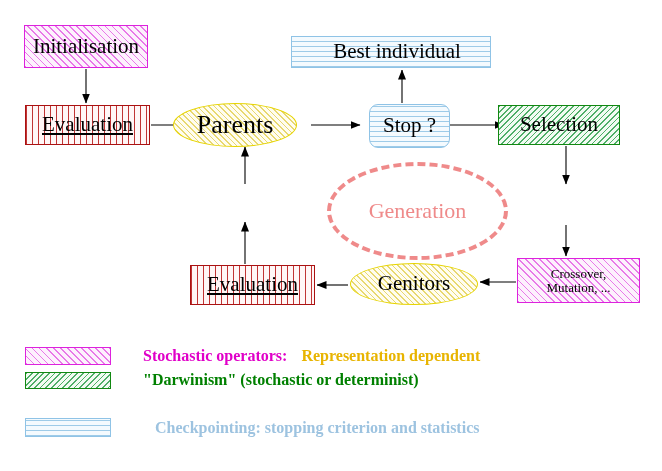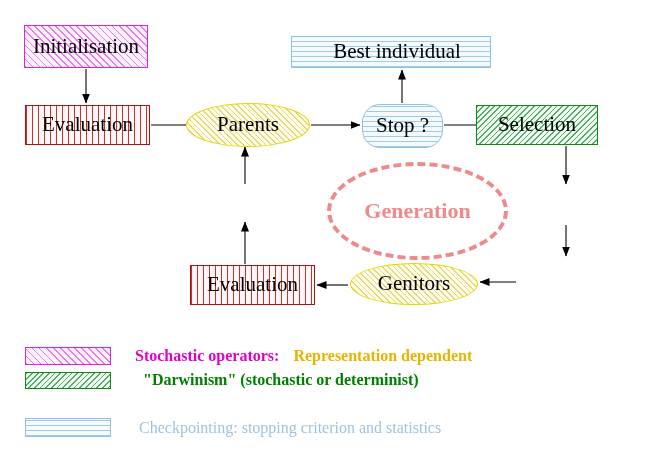--- a/index.html
+++ b/index.html
@@ -30,48 +30,49 @@
         #4fae68 0px,#4fae68 1.2px,
         rgba(255,255,255,0) 1.2px,rgba(255,255,255,0) 4px);
   }
   
   .fill-red{
     border:1.5px solid #aa1111;
     background-color:#fff6f6;
     background-image:repeating-linear-gradient(90deg,
         #c03434 0px,#c03434 1.2px,
         rgba(255,255,255,0) 1.2px,rgba(255,255,255,0) 6px);
+    text-decoration:underline;
   }
   
   .fill-blue{
     border:1.5px solid #8fc3e6;
     background-color:#f4fafe;
     background-image:repeating-linear-gradient(0deg,
         #9ecbe8 0px,#9ecbe8 1px,
         rgba(255,255,255,0) 1px,rgba(255,255,255,0) 5px);
   }
   
   .fill-yellow{
     background-color:#fffdf0;
     background-image:repeating-linear-gradient(45deg,
         #e8d870 0px,#e8d870 1.2px,
         rgba(255,255,255,0) 1.2px,rgba(255,255,255,0) 4px);
     border:1.5px solid #e6d400;
   }
 
   .ellipse{border-radius:50%;}
-  .rounded{border-radius:18px;}
+  .rounded{border-radius:9px;margin-left:7px;}
 
   
   .gen-ellipse{
     position:absolute;border-radius:50%;
     border:4px dashed #ef8a8a;background:transparent;z-index:2;
     display:flex;align-items:center;justify-content:center;
   }
-  .gen-ellipse .lbl{color:#ef8a8a;font-weight:bold;}
+  .gen-ellipse .lbl{color:#ef8a8a;}
 
   
   .legend{position:absolute;left:0;top:0;width:662px;height:471px;}
   .lg-row{position:absolute;display:flex;align-items:center;}
   .lg-swatch{width:86px;box-sizing:border-box;}
   .lg-text{margin-left:0;white-space:nowrap;}
 
   .t-magenta{color:#e000c8;}
   .t-gold{color:#e8b400;}
   .t-green{color:#008000;}
@@ -116,67 +117,72 @@
   </svg>
 
   <div class="node fill-magenta" style="left:24px;top:25px;width:124px;height:43px;font-size:21px;">
     <span class="lbl">Initialisation</span>
   </div>
 
   <div class="node fill-red" style="left:25px;top:105px;width:125px;height:40px;font-size:21px;">
     <span class="lbl">Evaluation</span>
   </div>
 
-  <div class="node fill-yellow ellipse" style="left:186px;top:103px;width:124px;height:44px;font-size:21px;">
+  <div class="node fill-yellow ellipse" style="left:173px;top:103px;width:124px;height:44px;font-size:26px;">
     <span class="lbl">Parents</span>
   </div>
 
   <div class="node fill-blue" style="left:291px;top:36px;width:200px;height:32px;font-size:21px;padding-left:12px;">
     <span class="lbl">Best individual</span>
   </div>
 
   <div class="node fill-blue rounded" style="left:362px;top:104px;width:81px;height:44px;font-size:21px;">
     <span class="lbl">Stop ?</span>
   </div>
 
-  <div class="node fill-green" style="left:476px;top:105px;width:122px;height:40px;font-size:21px;">
+  <div class="node fill-green" style="left:498px;top:105px;width:122px;height:40px;font-size:21px;">
     <span class="lbl">Selection</span>
   </div>
 
 
   <div class="gen-ellipse" style="left:327px;top:162px;width:173px;height:90px;font-size:22px;">
     <span class="lbl">Generation</span>
   </div>
 
 
   <div class="node fill-red" style="left:190px;top:265px;width:125px;height:40px;font-size:21px;">
     <span class="lbl">Evaluation</span>
   </div>
 
   <div class="node fill-yellow ellipse" style="left:350px;top:263px;width:128px;height:42px;font-size:21px;">
     <span class="lbl">Genitors</span>
   </div>
 
+  <div class="node fill-magenta" style="left:517px;top:258px;width:123px;height:45px;font-size:13px;
+              flex-direction:column;justify-content:center;">
+    <span class="lbl">Crossover,</span>
+    <span class="lbl">Mutation, ...</span>
+  </div>
 
   <div class="legend">
 
     <div class="lg-row" style="left:25px;top:347px;">
       <span class="lg-swatch fill-magenta" style="height:18px;"></span>
-      <span class="lg-text" style="margin-left:24px;font-size:16px;font-weight:bold;">
+      <span class="lg-text" style="margin-left:32px;font-size:16px;font-weight:bold;">
         <span class="t-magenta">Stochastic operators:</span>
         <span class="t-gold" style="margin-left:10px;">Representation dependent</span>
       </span>
     </div>
 
     <div class="lg-row" style="left:25px;top:371px;">
       <span class="lg-swatch fill-green" style="height:17px;"></span>
       <span class="lg-text t-green" style="margin-left:32px;font-size:16px;font-weight:bold;">"Darwinism" (stochastic or determinist)</span>
     </div>
 
 
     <div class="lg-row" style="left:25px;top:418px;">
       <span class="lg-swatch fill-blue" style="height:19px;"></span>
-      <span class="lg-text t-blue" style="margin-left:28px;font-size:16px;">Checkpointing: stopping criterion and statistics</span>
+      <span class="lg-text t-blue" style="margin-left:44px;font-size:16px;font-weight:bold;">Checkpointing: stopping criterion and statistics</span>
     </div>
 
   </div>
 
 </div>
 
 </body></html>

